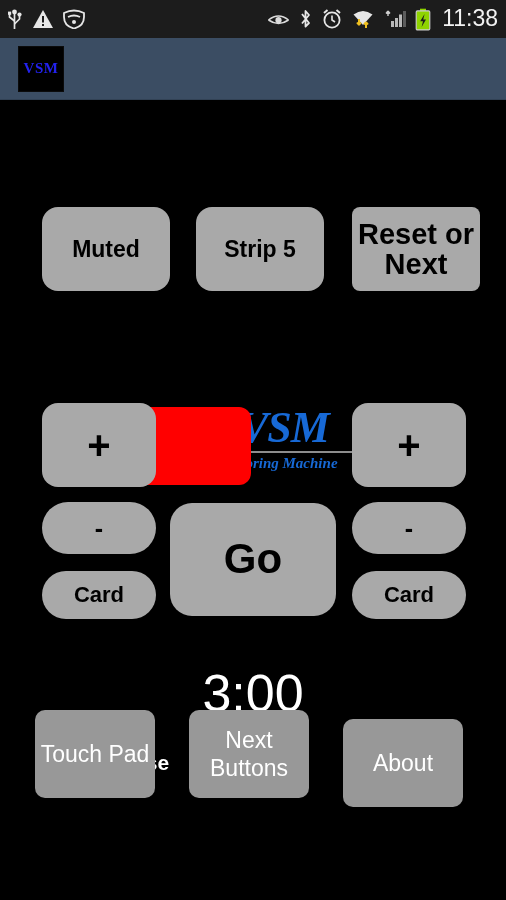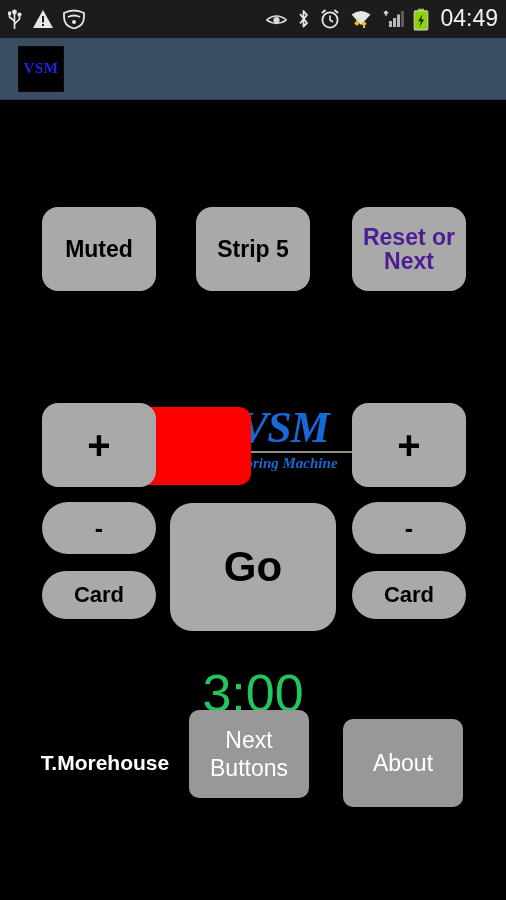--- a/index.html
+++ b/index.html
@@ -136,25 +136,25 @@
     font-weight: bold;
     display: flex;
     align-items: center;
     justify-content: center;
     text-align: center;
     box-sizing: border-box;
     padding: 0;
     line-height: 1.05;
   }
   .btn-top {
-    width: 114px; height: 84px;
+    width: 128px; height: 84px;
     border-radius: 16px;
     font-size: 23px;
   }
-  .btn-reset { color: #4c1d95; font-size: 23px; }
+  .btn-reset { color: #000000; font-size: 29px; border-radius: 8px; }
 
   .score {
     position: absolute;
     color: #d4d4d4;
     font-family: "Liberation Sans", sans-serif;
     font-size: 62px;
     font-weight: normal;
     display: flex;
     align-items: center;
     box-sizing: border-box;
@@ -174,41 +174,41 @@
     padding-left: 0;
   }
 
   .btn-plus {
     width: 114px; height: 84px;
     border-radius: 16px;
     font-size: 40px;
   }
   .btn-go {
     left: 170px; top: 403px;
-    width: 166px; height: 128px;
+    width: 166px; height: 113px;
     border-radius: 22px;
     font-size: 42px;
   }
   .btn-minus {
     width: 114px; height: 52px;
     border-radius: 26px;
     font-size: 25px;
   }
   .btn-card {
     width: 114px; height: 48px;
     border-radius: 28px;
     font-size: 22px;
   }
 
   .timer {
     position: absolute;
     left: 169px; top: 563px;
     width: 168px;
     text-align: center;
-    color: #22c55e;
+    color: #ffffff;
     font-size: 52px;
     font-family: "Liberation Sans", sans-serif;
     letter-spacing: 0px;
   }
   .period {
     position: absolute;
     left: 190px; top: 632px;
     width: 126px;
     text-align: center;
     color: #ffffff;
@@ -309,21 +309,21 @@
           <rect x="20" y="3" width="3" height="16" fill="#5c5c5c"></rect>
         </svg>
       </span>
       <span class="sb-icon">
         <svg width="16" height="23" viewBox="0 0 16 23">
           <rect x="5" y="0.7" width="6" height="2.2" fill="#8fd400"></rect>
           <rect x="1.2" y="2.9" width="13.6" height="19" rx="1.2" fill="#8fd400" stroke="#cfcfcf" stroke-width="1.1"></rect>
           <path d="M9.6 6 L5.2 13.2 H8 L6.6 19 L11 11.6 H8.2 Z" fill="#1c1c1c"></path>
         </svg>
       </span>
-      <span class="sb-clock">04:49</span>
+      <span class="sb-clock">11:38</span>
     </div>
   </div>
 
   <div class="actionbar">
     <div class="app-logo">
       <span>VSM</span>
     </div>
   </div>
 
   <div class="content">
@@ -350,17 +350,18 @@
 
     <button class="btn btn-card" style="left:42px; top:471px;">Card</button>
     <button class="btn btn-card" style="left:352px; top:471px;">Card</button>
 
     <div class="timer">3:00</div>
     <div class="period">DE: 2 of 3</div>
 
     <div class="fencer-name name-left">T.Morehouse</div>
     <div class="fencer-name name-right">M.Zagunis</div>
 
+    <button class="btn btn-bottom" style="left:35px; top:610px;">Touch Pad</button>
     <button class="btn btn-bottom" style="left:189px; top:610px;">Next Buttons</button>
     <button class="btn btn-bottom" style="left:343px; top:610px;margin-top:9px;">About</button>
 
   </div>
 </div>
 
 </body></html>

